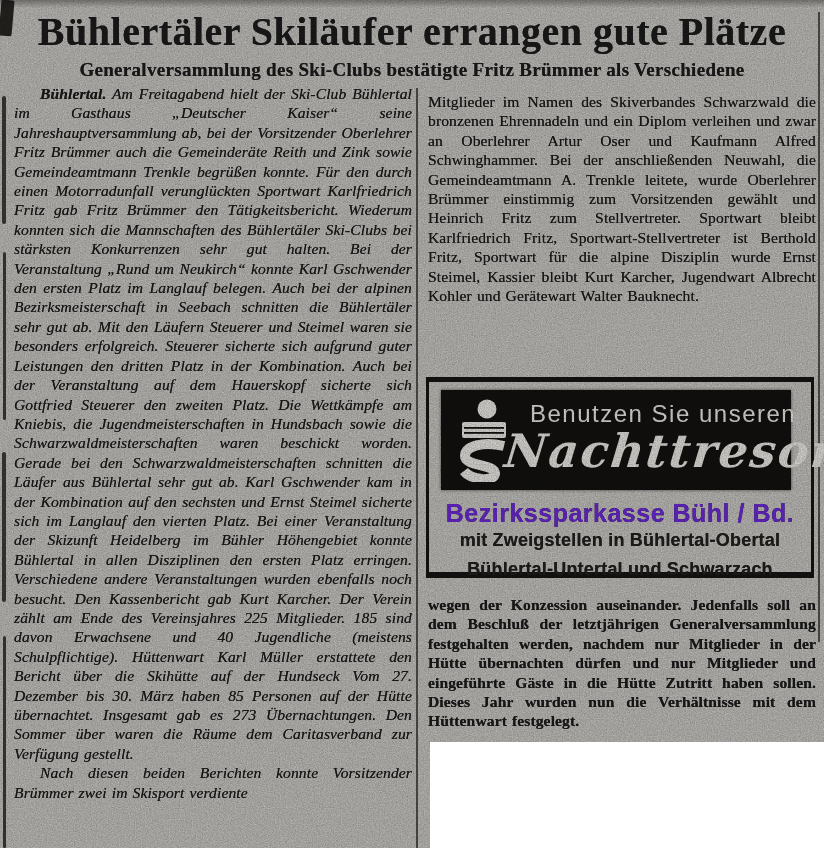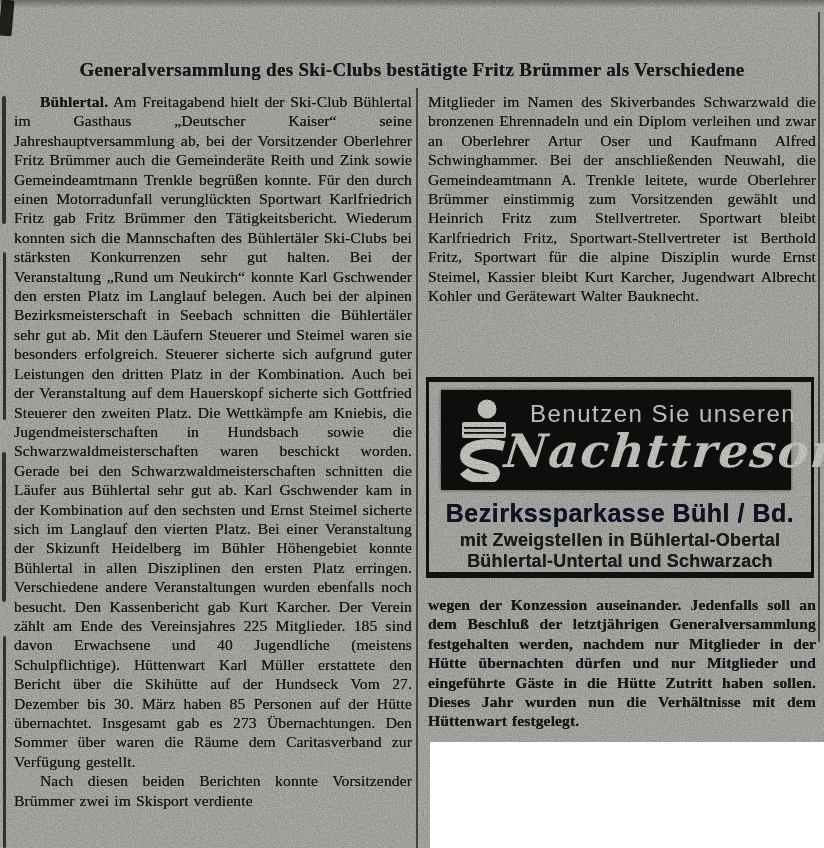--- a/index.html
+++ b/index.html
@@ -36,21 +36,21 @@
   }
   
   .bodytext{
     font-family:"Liberation Serif",serif;font-size:15.6px;line-height:19.4px;color:var(--ink,#1b1b1b);
     text-align:justify;letter-spacing:.1px;word-spacing:1px;hyphens:auto;
     text-shadow:0 0 .5px rgba(25,25,25,.85);
   }
   .bodytext p{margin:0;}
   .indent{text-indent:26px;}
   .lead{font-weight:bold;}
-  .col-left{position:absolute;left:14px;top:92px;width:398px;}
+  .col-left{position:absolute;left:14px;top:84px;width:398px;font-style:italic;}
   .col-right-top{position:absolute;left:428px;top:92px;width:388px;}
   .col-right-bottom{position:absolute;left:428px;top:595px;width:388px;font-weight:bold;}
   
   .ad{
     position:absolute;left:426px;top:377px;width:388px;height:201px;box-sizing:border-box;
     border:3px solid #151413;border-top-width:5px;border-bottom-width:6px;z-index:10;
   }
   .ad-banner{
     position:relative;margin:8px 20px 0 12px;height:100px;
     background:var(--ad_background,#121110);color:var(--ad_text,#e9e7e2);
@@ -62,43 +62,44 @@
     font-family:"Liberation Sans",sans-serif;font-size:24px;letter-spacing:1.5px;font-weight:400;
   }
   .ad-slogan2{
     position:absolute;left:64px;top:34px;margin:0;white-space:nowrap;
     font-family:"DejaVu Serif",serif;font-style:italic;font-weight:bold;font-size:46px;
     letter-spacing:2px;transform:skewX(-6deg);
   }
   .ad-bank{
     margin:9px 0 0 0;text-align:center;white-space:nowrap;
     font-family:"Liberation Sans",sans-serif;font-weight:bold;font-size:25px;line-height:28px;
-    letter-spacing:.5px;color:#0f172a;text-shadow:0 0 .6px rgba(15,15,15,.9);
+    letter-spacing:.5px;color:#6d28d9;text-shadow:0 0 .6px rgba(15,15,15,.9);
   }
   .ad-branch{
     margin:3px 0 0 0;text-align:center;white-space:nowrap;
     font-family:"Liberation Sans",sans-serif;font-weight:bold;font-size:18px;line-height:21px;
     letter-spacing:.2px;color:#21201e;text-shadow:0 0 .5px rgba(20,20,20,.8);
   }
-  .ad-branch + .ad-branch{margin-top:0;}
+  .ad-branch + .ad-branch{margin-top:8px;}
 </style>
 </head>
 <body>
 
 <div class="page">
 
   <div class="top-strip"></div>
   <div class="corner-blob"></div>
   <div class="edge-mark em1"></div>
   <div class="edge-mark em2"></div>
   <div class="edge-mark em3"></div>
   <div class="edge-mark em4"></div>
   <div class="divider"></div>
   <div class="right-rule"></div>
 
+  <h1 class="headline">Bühlertäler Skiläufer errangen gute Plätze</h1>
   <h2 class="subhead">Generalversammlung des Ski-Clubs bestätigte Fritz Brümmer als Verschiedene</h2>
 
   <div class="col-left bodytext">
     <p class="indent"><span class="lead">Bühlertal.</span> <span>Am Freitagabend hielt der Ski-Club Bühlertal im Gasthaus „Deutscher Kaiser“ seine Jahreshauptversammlung ab, bei der Vorsitzender Oberlehrer Fritz Brümmer auch die Gemeinderäte Reith und Zink sowie Gemeindeamtmann Trenkle begrüßen konnte. Für den durch einen Motorradunfall verunglückten Sportwart Karlfriedrich Fritz gab Fritz Brümmer den Tätigkeitsbericht. Wiederum konnten sich die Mannschaften des Bühlertäler Ski-Clubs bei stärksten Konkurrenzen sehr gut halten. Bei der Veranstaltung „Rund um Neukirch“ konnte Karl Gschwender den ersten Platz im Langlauf belegen. Auch bei der alpinen Bezirksmeisterschaft in Seebach schnitten die Bühlertäler sehr gut ab. Mit den Läufern Steuerer und Steimel waren sie besonders erfolgreich. Steuerer sicherte sich aufgrund guter Leistungen den dritten Platz in der Kombination. Auch bei der Veranstaltung auf dem Hauerskopf sicherte sich Gottfried Steuerer den zweiten Platz. Die Wettkämpfe am Kniebis, die Jugendmeisterschaften in Hundsbach sowie die Schwarzwaldmeisterschaften waren beschickt worden. Gerade bei den Schwarzwaldmeisterschaften schnitten die Läufer aus Bühlertal sehr gut ab. Karl Gschwender kam in der Kombination auf den sechsten und Ernst Steimel sicherte sich im Langlauf den vierten Platz. Bei einer Veranstaltung der Skizunft Heidelberg im Bühler Höhengebiet konnte Bühlertal in allen Disziplinen den ersten Platz erringen. Verschiedene andere Veranstaltungen wurden ebenfalls noch besucht. Den Kassenbericht gab Kurt Karcher. Der Verein zählt am Ende des Vereinsjahres 225 Mitglieder. 185 sind davon Erwachsene und 40 Jugendliche (meistens Schulpflichtige). Hüttenwart Karl Müller erstattete den Bericht über die Skihütte auf der Hundseck Vom 27. Dezember bis 30. März haben 85 Personen auf der Hütte übernachtet. Insgesamt gab es 273 Übernachtungen. Den Sommer über waren die Räume dem Caritasverband zur Verfügung gestellt.</span></p>
     <p class="indent">Nach diesen beiden Berichten konnte Vorsitzender Brümmer zwei im Skisport verdiente</p>
   </div>
 
   <div class="col-right-top bodytext">
     <p>Mitglieder im Namen des Skiverbandes Schwarzwald die bronzenen Ehrennadeln und ein Diplom verleihen und zwar an Oberlehrer Artur Oser und Kaufmann Alfred Schwinghammer. Bei der anschließenden Neuwahl, die Gemeindeamtmann A. Trenkle leitete, wurde Oberlehrer Brümmer einstimmig zum Vorsitzenden gewählt und Heinrich Fritz zum Stellvertreter. Sportwart bleibt Karlfriedrich Fritz, Sportwart-Stellvertreter ist Berthold Fritz, Sportwart für die alpine Disziplin wurde Ernst Steimel, Kassier bleibt Kurt Karcher, Jugendwart Albrecht Kohler und Gerätewart Walter Bauknecht.</p>
   </div>

